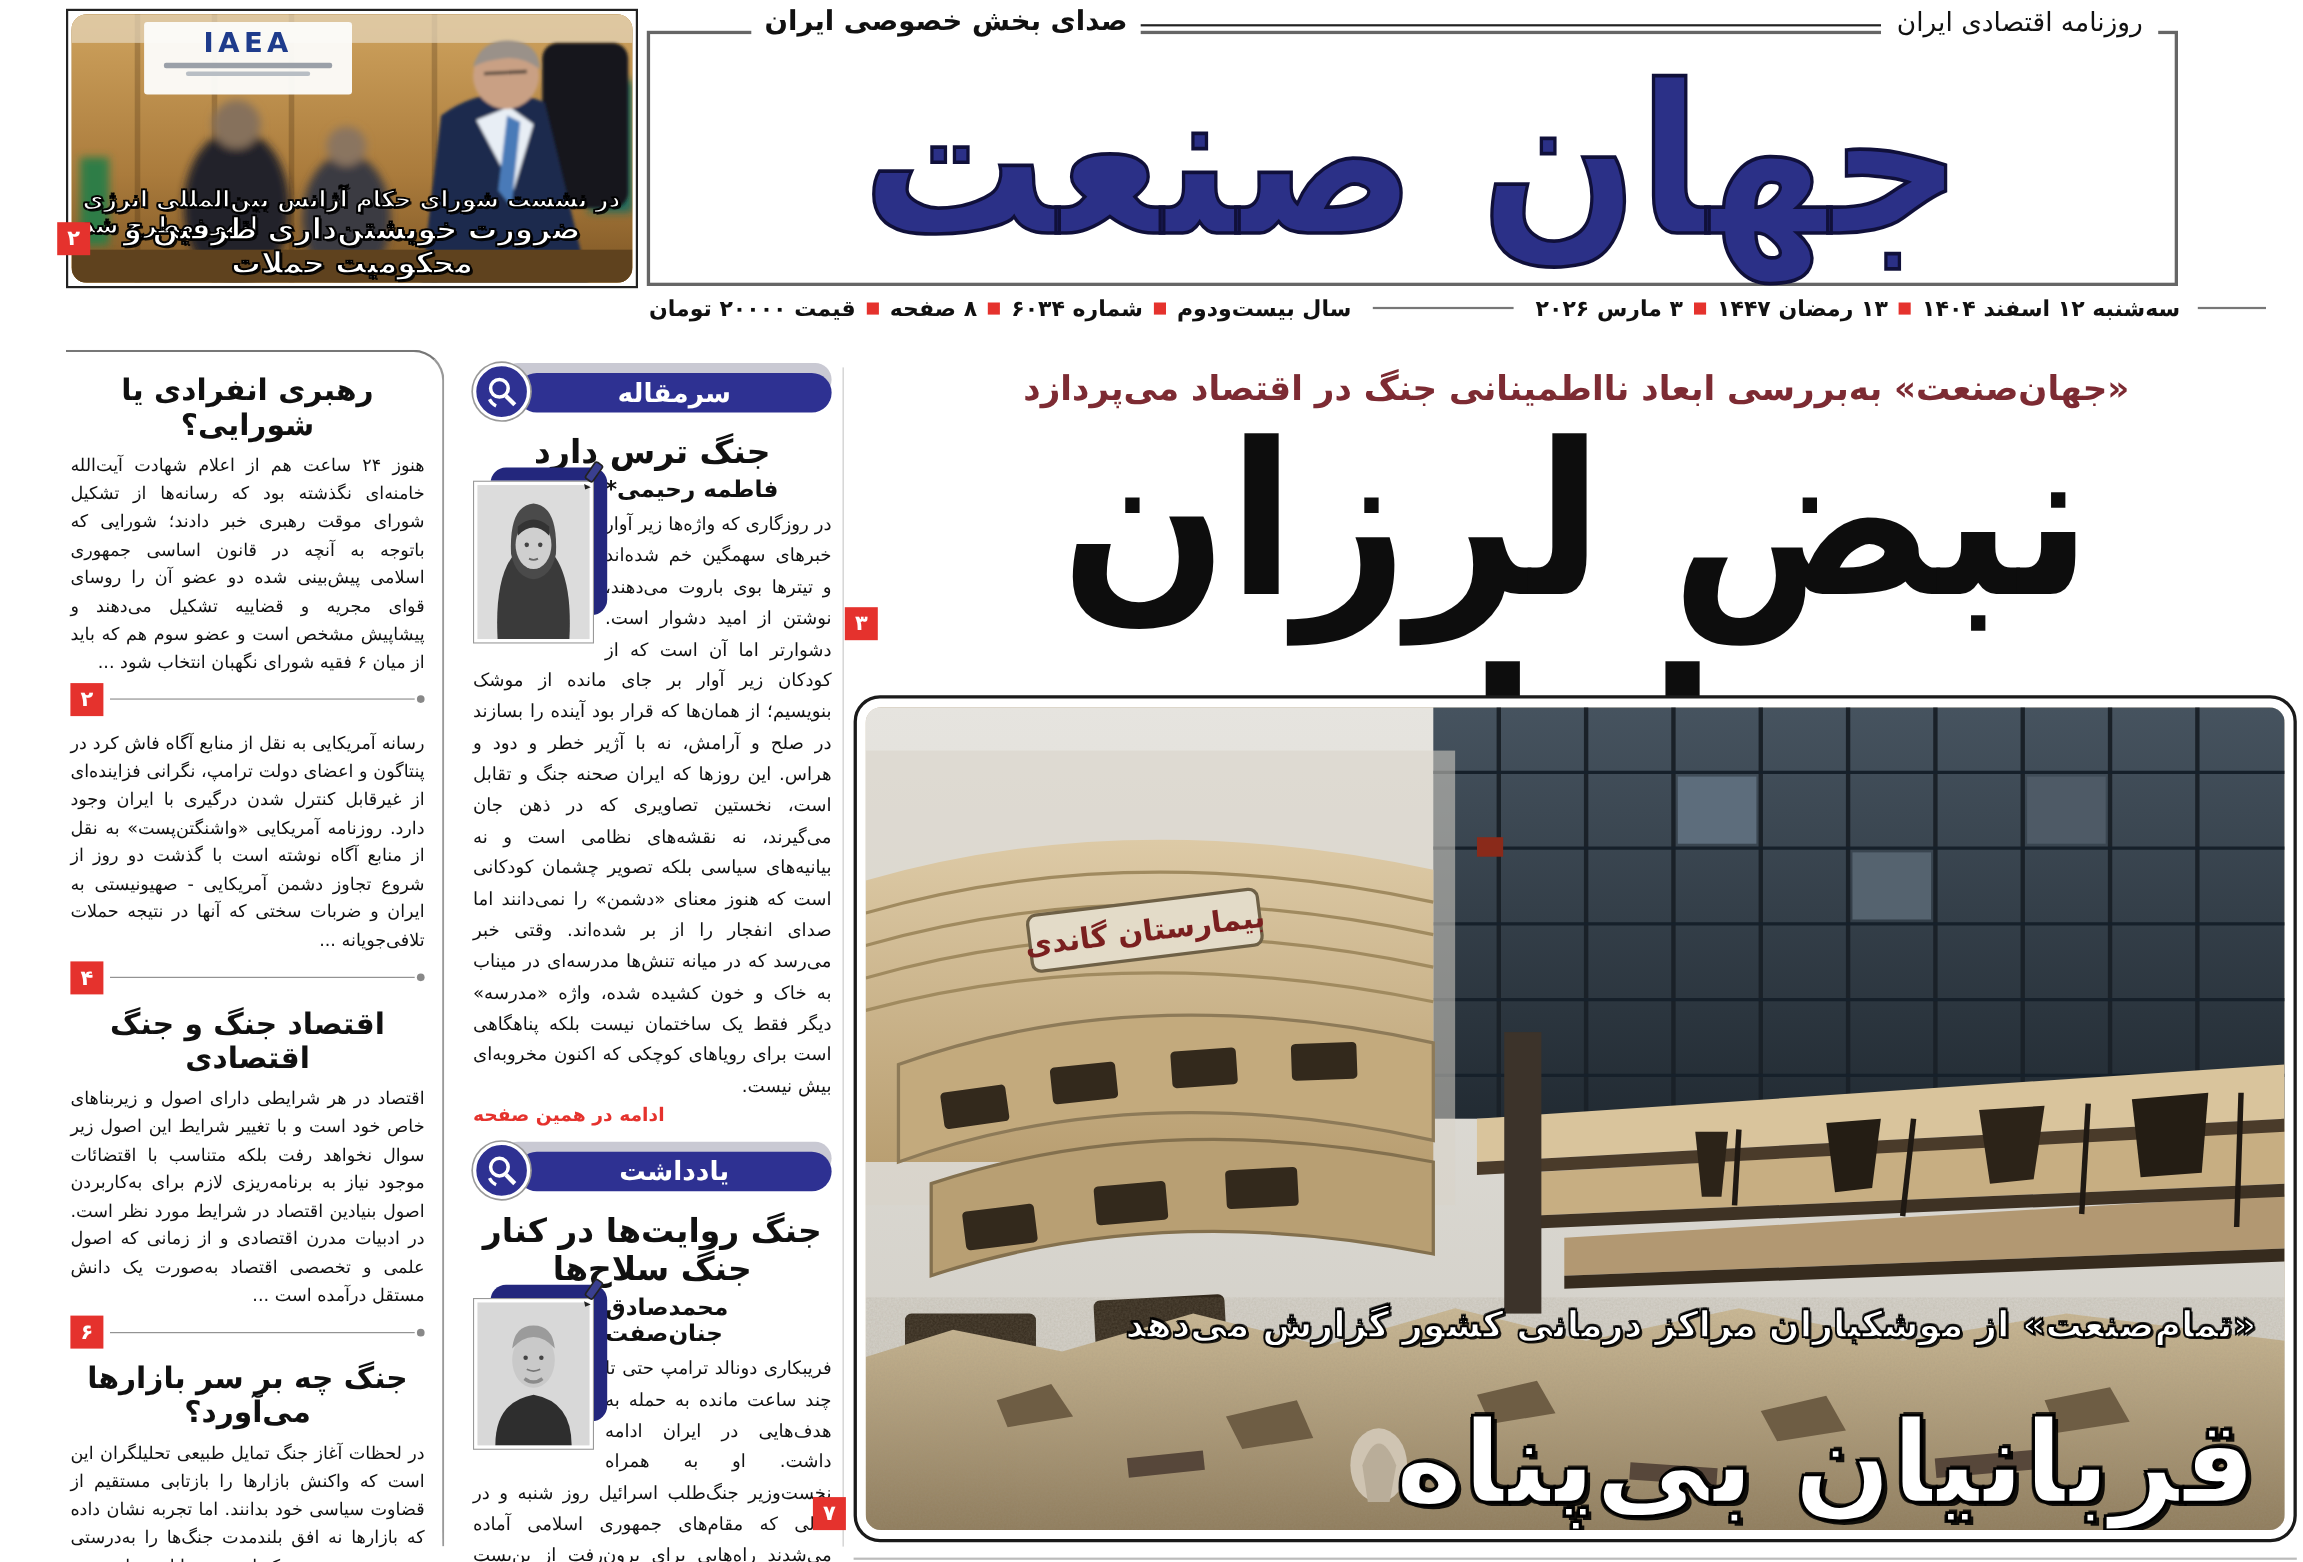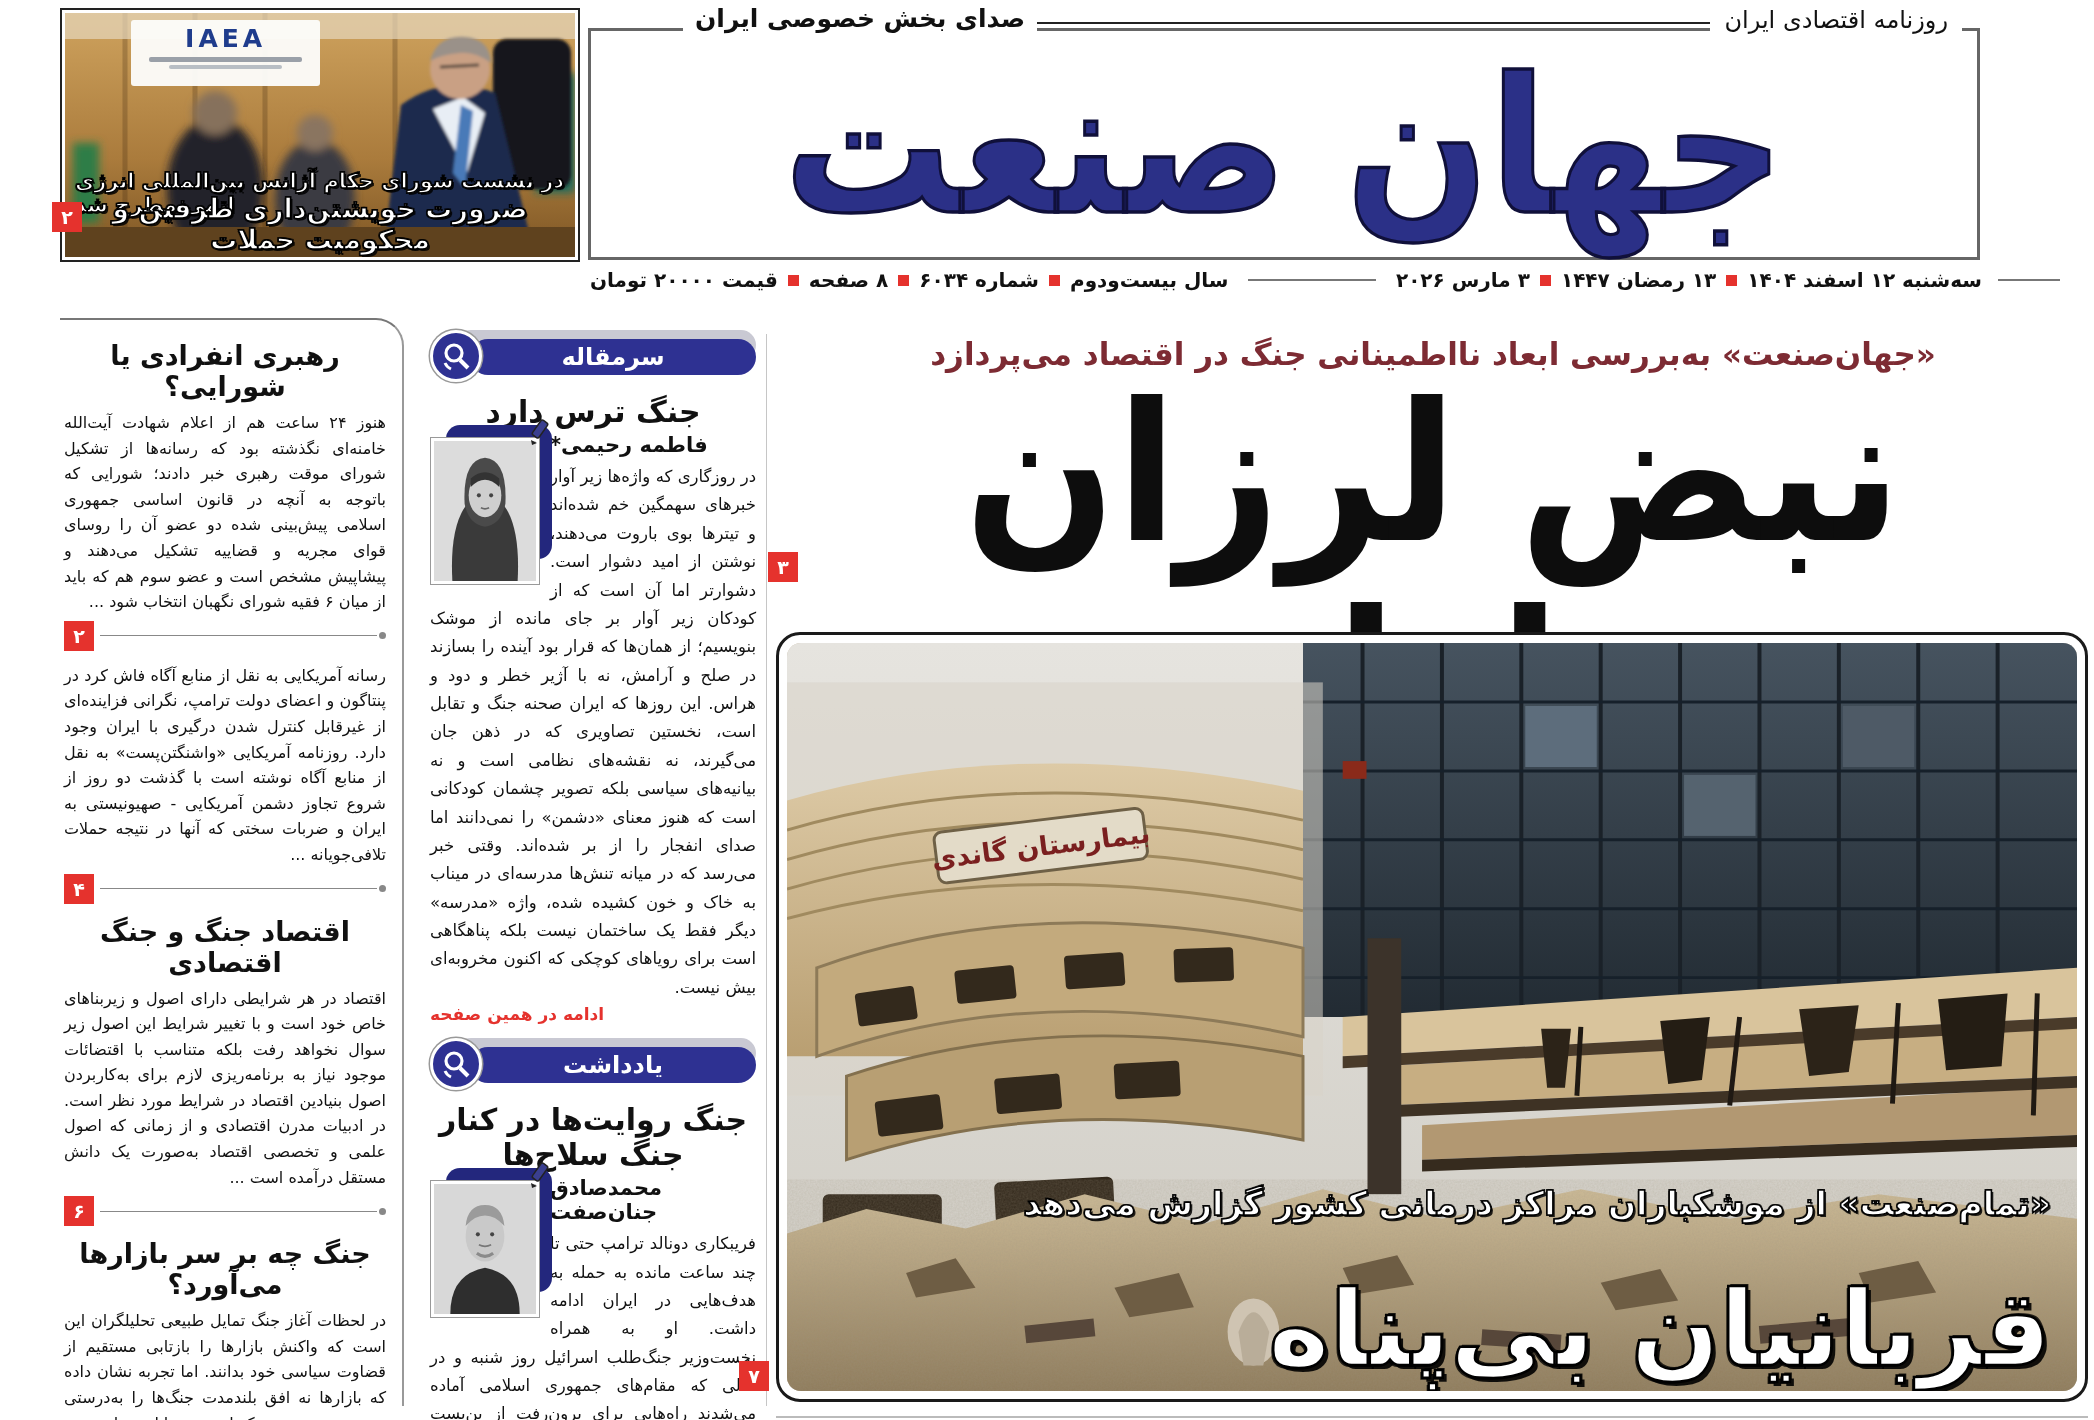--- a/index.html
+++ b/index.html
@@ -26,21 +26,21 @@
     color:#fff; -webkit-text-stroke:1.4px #000;
     text-shadow:2px 2px 0 rgba(0,0,0,.85), -1px 1px 0 rgba(0,0,0,.7),
                 1px -1px 0 rgba(0,0,0,.7), -1px -1px 0 rgba(0,0,0,.7);
   }
 
   
   .iaea-box{
     position:absolute; left:60px; top:8px; width:520px; height:254px;
     border:2px solid #222; background:#fff; padding:3px; z-index:2;
   }
-  .iaea-canvas{position:relative; width:100%; height:100%; overflow:hidden; background:#b08443;}
+  .iaea-canvas{position:relative; width:100%; height:100%; overflow:hidden; background:#b08443;border-radius:14px;}
   .iaea-canvas svg{position:absolute; inset:0;}
   .iaea-banner{
     position:absolute; left:13%; top:3%; width:37%; height:27%;
     background:rgba(252,252,250,.96); border-radius:3px; padding:4px 8px;
     direction:ltr; text-align:center;
   }
   .iaea-banner .iaea-word{color:#1f3c8c; font-weight:bold; font-size:25px; letter-spacing:4px;}
   .iaea-banner .bar{height:5px; background:#9aa0a8; margin:4px 10px 0 10px; border-radius:2px;}
   .iaea-banner .bar.short{margin:3px 30px 0 30px; height:4px; background:#b8bec4;}
   .iaea-caption{position:absolute; left:0; right:0; bottom:40px; text-align:left; padding:0 10px;}

